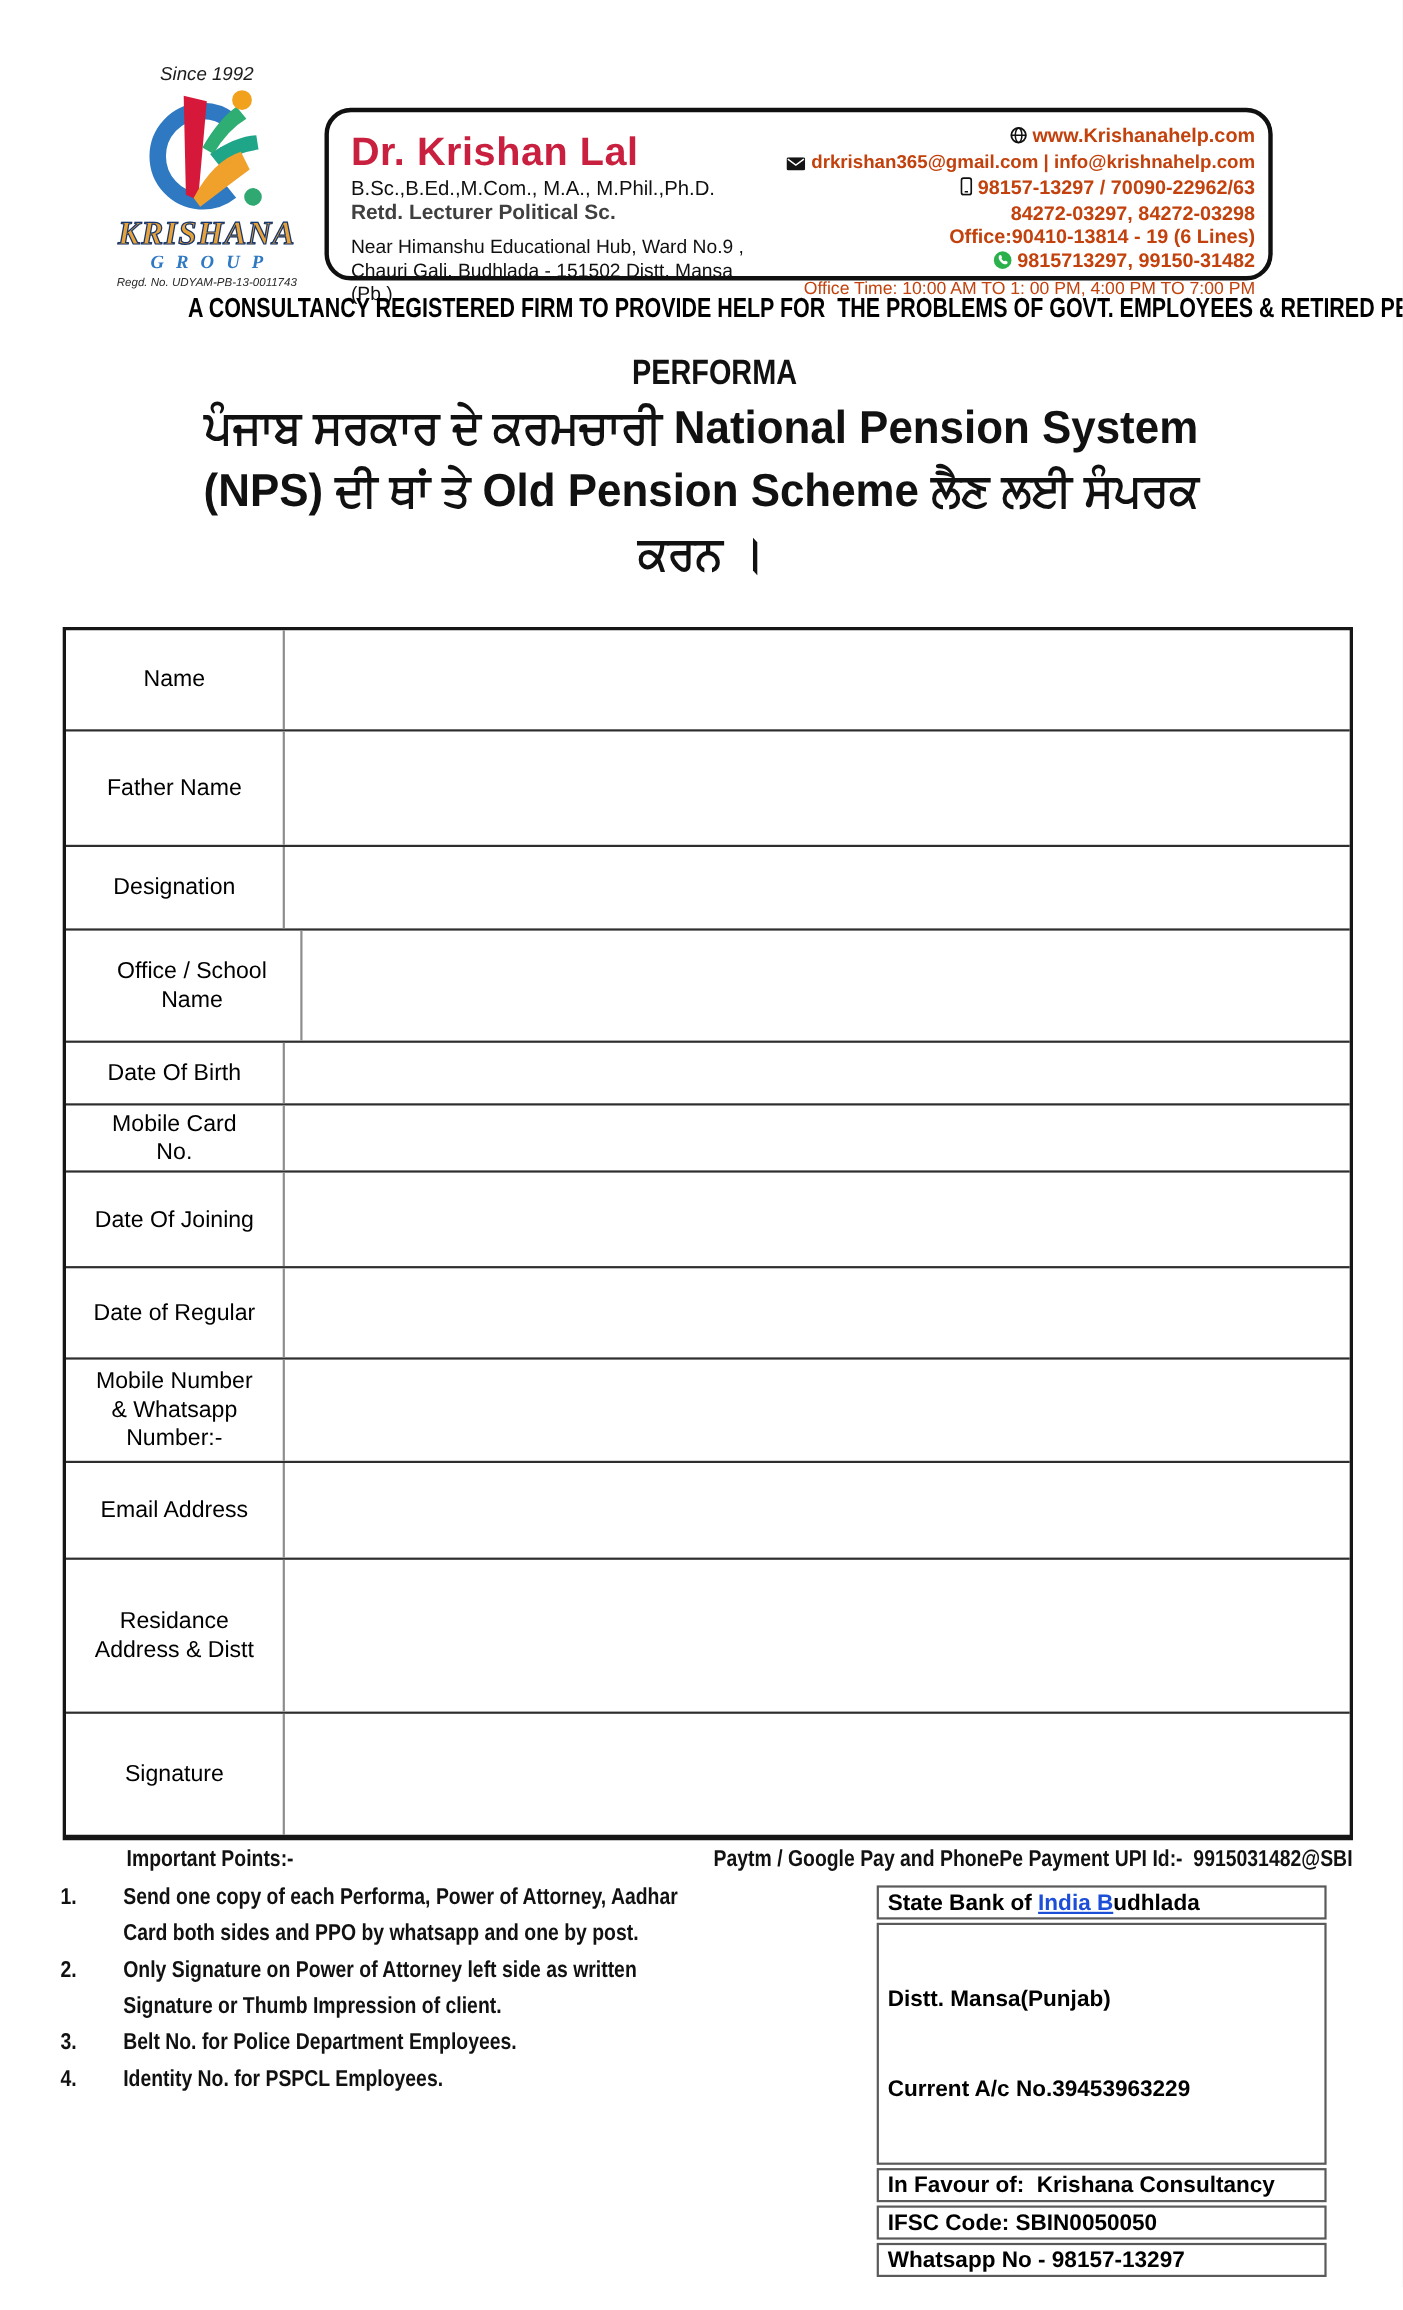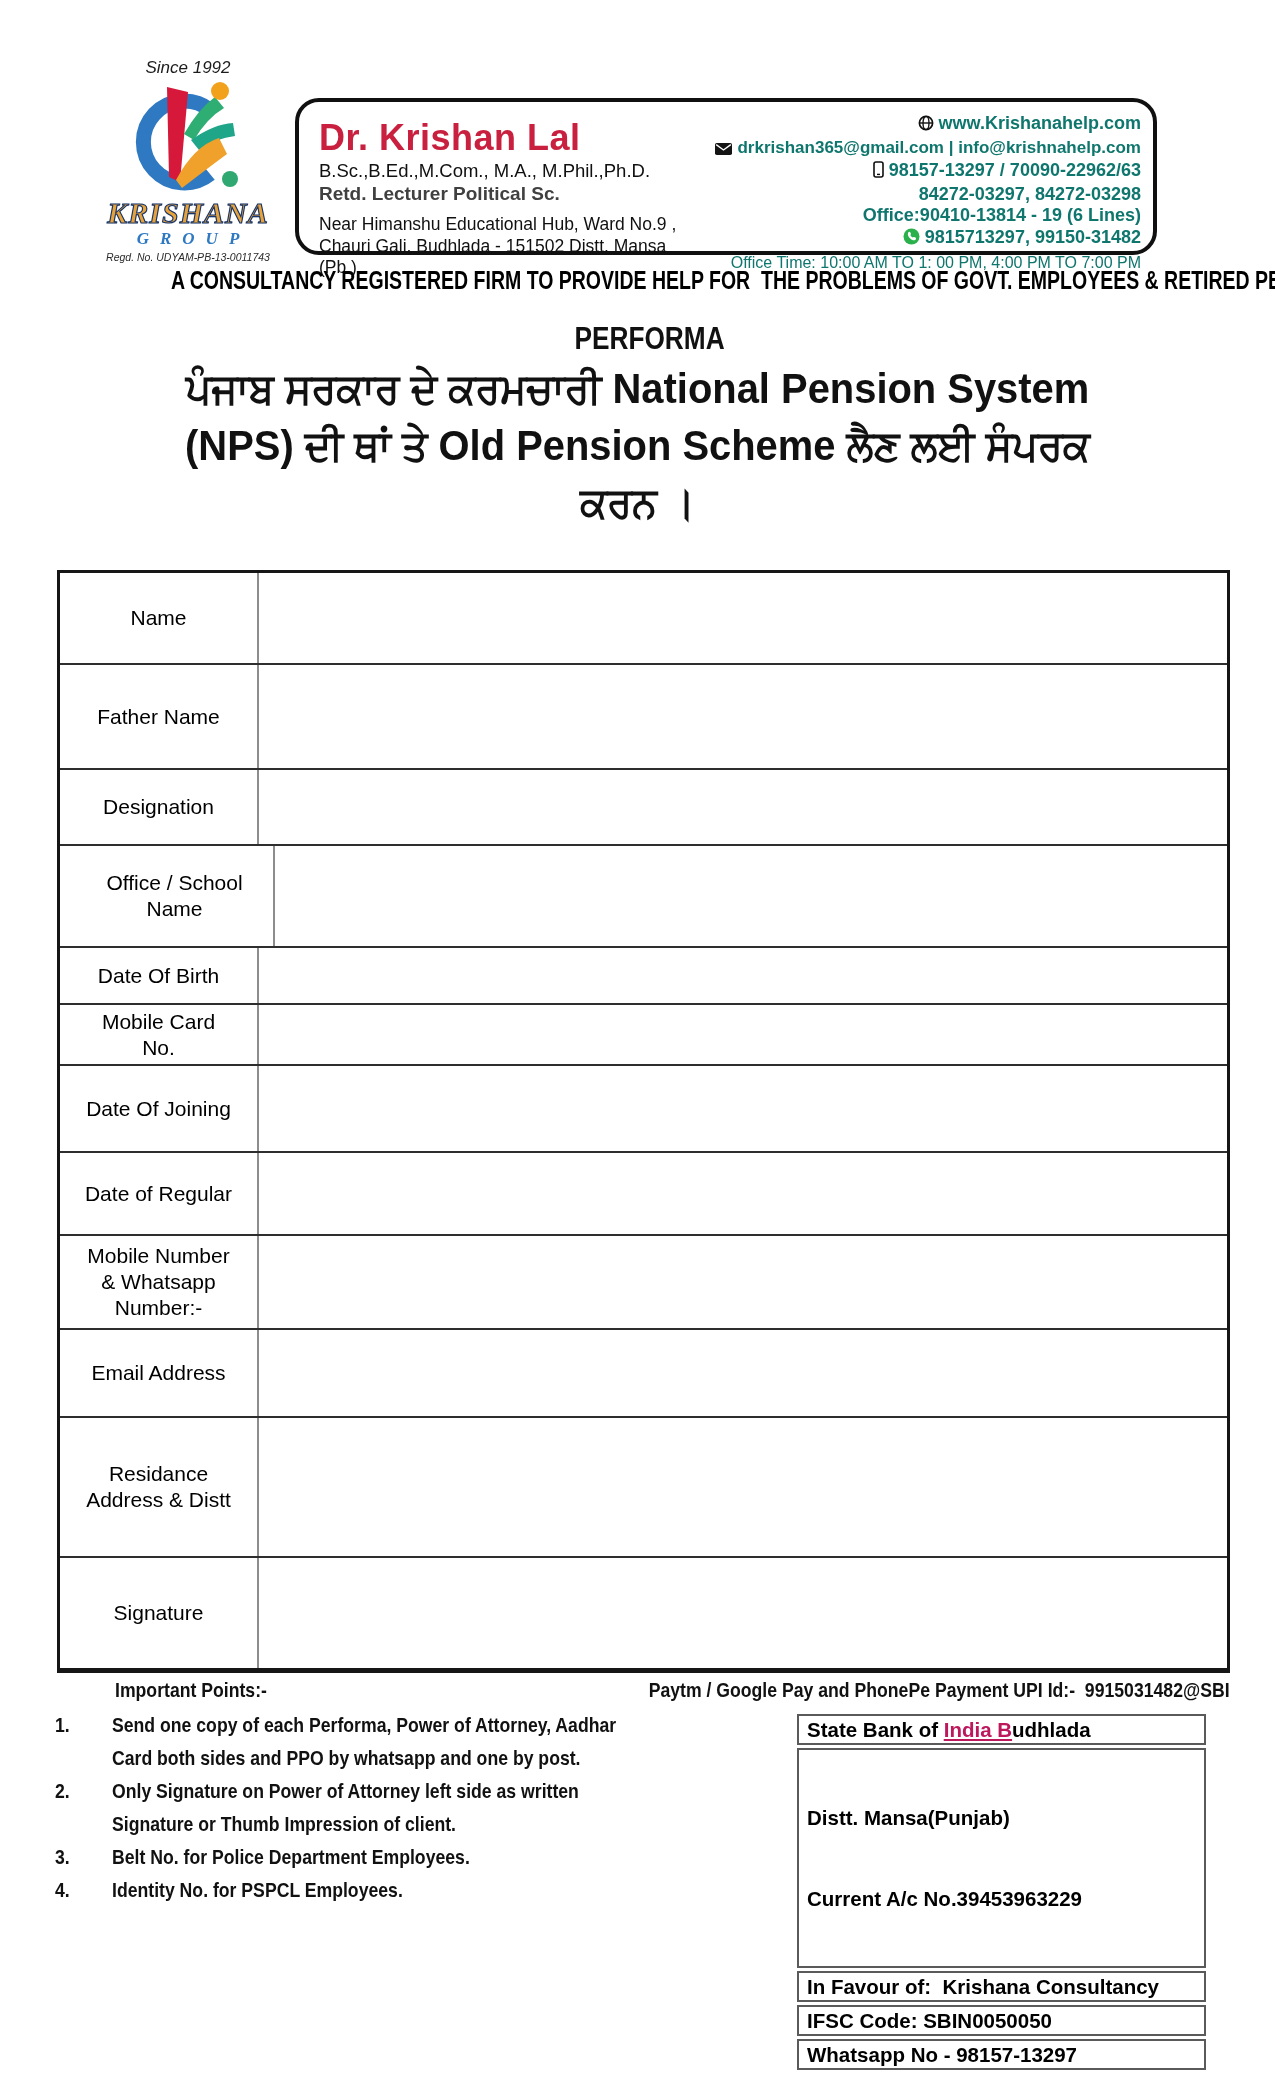--- a/index.html
+++ b/index.html
@@ -18,21 +18,21 @@
 
   
   .hbox { position:absolute; left:295px; top:98px; width:862px; height:157px; border:4px solid #101010;
           border-radius:24px; display:flex; padding:8px 12px 6px 20px; background:#fff; }
   .hbox-left { width:47%; padding-top:8px; }
   .doc-name { color:#c9203f; font-weight:bold; font-size:36px; line-height:40px; letter-spacing:0.5px; }
   .doc-quals { font-size:18.5px; line-height:22px; color:#101010; margin-top:2px; }
   .doc-title { font-size:19px; line-height:23px; color:#404040; font-weight:bold; }
   .doc-addr  { font-size:17.5px; line-height:21.5px; color:#101010; margin-top:9px; }
   .hbox-right { flex:1; text-align:right; padding-top:3px; }
-  .c-line { font-size:18px; font-weight:bold; line-height:21.5px; color:#0f766e; white-space:nowrap; }
+  .c-line { font-size:18px; font-weight:bold; line-height:21.5px; color:#c2410c; white-space:nowrap; }
   .c-line.sm { font-size:17px; }
   .c-line.time { font-size:16px; font-weight:normal; margin-top:2px; }
   .ic { display:inline-block; vertical-align:-2px; margin-right:5px; }
 
   
   .banner { position:absolute; top:266px; left:0; width:100%; text-align:center; }
   .banner span { display:inline-block; font-size:25px; font-weight:800; color:#000; letter-spacing:0;
                  transform:scaleX(0.78); transform-origin:50% 50%; white-space:pre; }
 
   
@@ -58,21 +58,21 @@
 
   .points { position:absolute; left:55px; top:1708px; width:720px; }
   .point { display:flex; }
   .pnum { width:57px; font-size:21px; font-weight:bold; line-height:33px; }
   .plines { flex:1; }
   .pline { font-size:21px; font-weight:bold; line-height:33px; }
 
   .bank { position:absolute; left:797px; top:1714px; width:409px; }
   .bank-row { border:2.5px solid #5a5a5a; background:#fff; padding:0 8px; font-size:20.5px; font-weight:bold;
               line-height:27px; color:#000; margin-bottom:3px; white-space:pre; }
-  .blink { color:#be185d; text-decoration:underline; cursor:pointer; }
+  .blink { color:#1d4ed8; text-decoration:underline; cursor:pointer; }
 </style>
 </head>
 <body>
 
 <div class="page">
 
   <div class="brand">
     <div class="since">Since 1992</div>
     <svg class="logo-svg" width="148" height="118" viewBox="0 0 148 118">
       <path d="M96,30 A41,41 0 1,0 96,94" fill="none" stroke="#2e79c2" stroke-width="15"></path>

